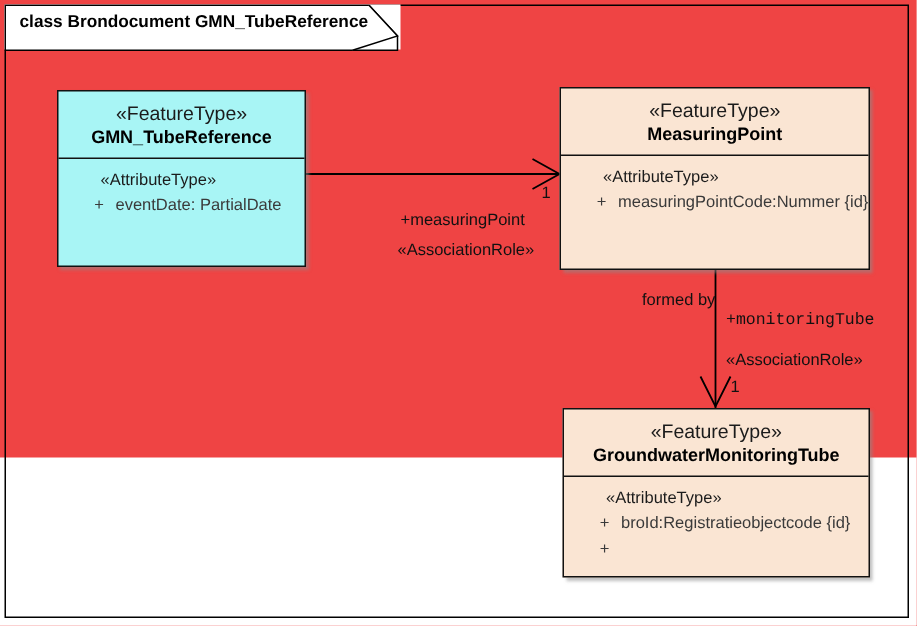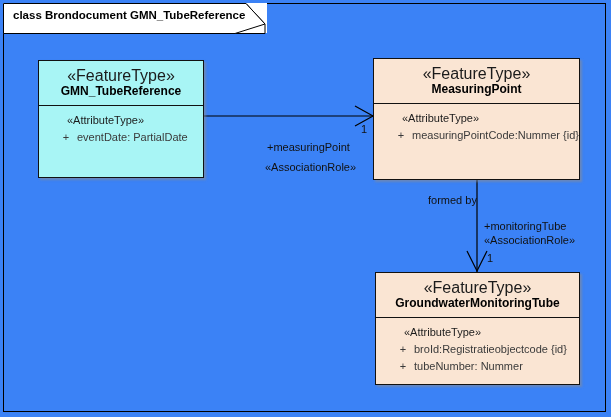--- a/index.html
+++ b/index.html
@@ -10,22 +10,22 @@
   body {
     width: 611px;
     height: 417px;
     font-family: "Liberation Sans", sans-serif;
     overflow: hidden;
   }
 
   #diagram {
     position: relative;
     width: 611px;
-    height: 417px;
-    background: #3b82f6;
+    height: 305px;
+    background: #ef4444;
   }
 
   
   .frame {
     position: absolute;
     left: 3px;
     top: 3px;
     width: 603px;
     height: 409px;
     border: 1px solid #000000;
@@ -82,21 +82,21 @@
   .uml-class.peach {
     background: #FAE5D3;
   }
   .class-header {
     text-align: center;
     padding-top: 7px;
     padding-bottom: 6px;
     border-bottom: 1.5px solid #111111;
   }
   .stereotype {
-    font-size: 16px;
+    font-size: 13px;
     color: #1b1b1b;
     line-height: 15px;
     white-space: nowrap;
   }
   .class-name {
     font-size: 12px;
     font-weight: bold;
     color: #000000;
     line-height: 16px;
     white-space: nowrap;
@@ -204,27 +204,26 @@
       <div class="class-name">GroundwaterMonitoringTube</div>
     </div>
     <div class="class-body">
       <div class="attr-stereotype">«AttributeType»</div>
       <div class="attr-row">
         <span class="attr-vis">+</span>
         <span class="attr-text">broId:Registratieobjectcode {id}</span>
       </div>
       <div class="attr-row">
         <span class="attr-vis">+</span>
-        <span class="attr-text">tubeNumber: Nummer</span>
       </div>
     </div>
   </div>
 
   <div class="conn-label" style="left:361px; top:123px;">1</div>
   <div class="conn-label" style="left:267px; top:141px;">+measuringPoint</div>
   <div class="conn-label" style="left:265px; top:161px;">«AssociationRole»</div>
 
   <div class="conn-label" style="left:428px; top:194px;">formed by</div>
-  <div class="conn-label" style="left:484px; top:220px;">+monitoringTube</div>
+  <div class="conn-label" style="left:484px; top:208px;font-family:Liberation Mono, monospace;">+monitoringTube</div>
   <div class="conn-label clip-right" style="left:484px; top:234px; width:122px;">«AssociationRole»</div>
   <div class="conn-label" style="left:487px; top:252px;">1</div>
 
 </div>
 
 </body></html>

